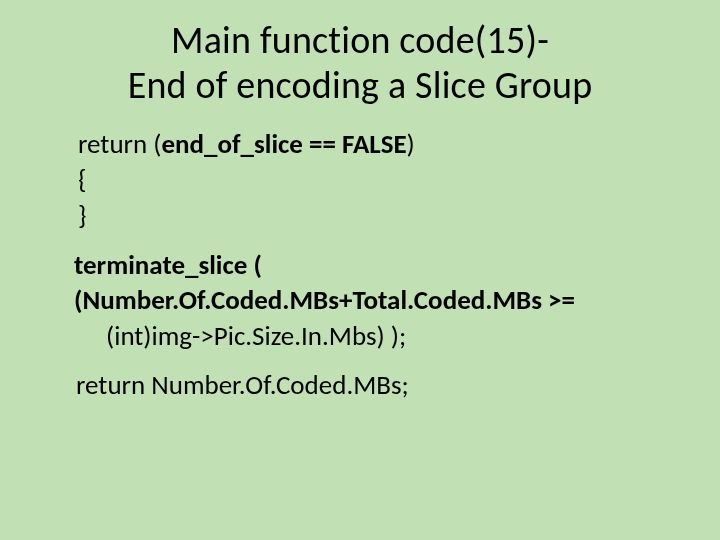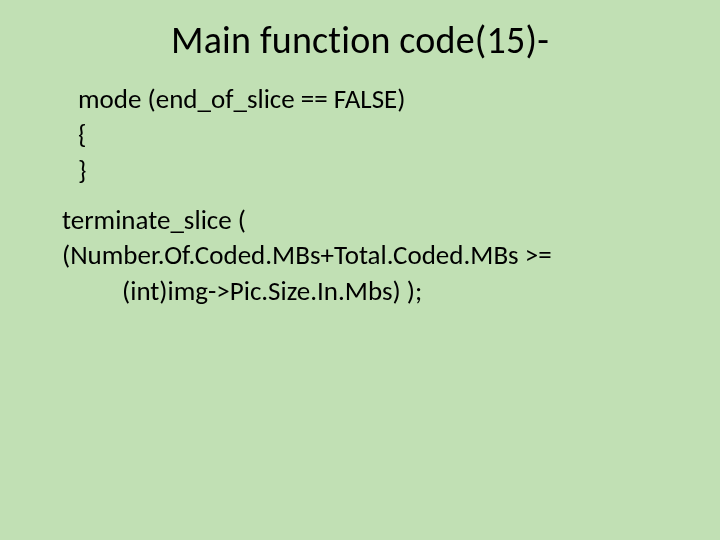--- a/index.html
+++ b/index.html
@@ -37,51 +37,54 @@
     margin-left: 20px;
     text-indent: 0;
   }
   .line.brace {
     margin-left: 20px;
   }
   .line.inner {
     margin-left: 62px;
   }
   .line.term {
-    margin-left: 4px;
+    margin-left: 16px;
     margin-top: 14px;
+    font-weight: bold;
   }
   .line.term2 {
-    margin-left: 64px;
+    margin-left: 48px;
   }
   .line.ret {
     margin-left: 18px;
     margin-top: 14px;
   }
-  .b { font-weight: 400; }
+  .b { font-weight: 700; }
 </style>
 </head>
 <body>
 
 <div class="slide">
 
   <h1 class="title">
     <span>Main function code(15)-</span><br>
+    <span>End of encoding a Slice Group</span>
   </h1>
 
   <div class="body">
 
     <div class="line">
-      <span>mode (</span><span class="b">end_of_slice == FALSE</span><span>)</span>
+      <span>return (</span><span class="b">end_of_slice == FALSE</span><span>)</span>
     </div>
 
     <div class="line brace">{</div>
 
 
     <div class="line brace">}</div>
 
     <div class="line term">terminate_slice ( (Number.Of.Coded.MBs+Total.Coded.MBs &gt;=</div>
     <div class="line term2">(int)img-&gt;Pic.Size.In.Mbs) );</div>
 
+    <div class="line ret">return Number.Of.Coded.MBs;</div>
 
   </div>
 
 </div>
 
 </body></html>

